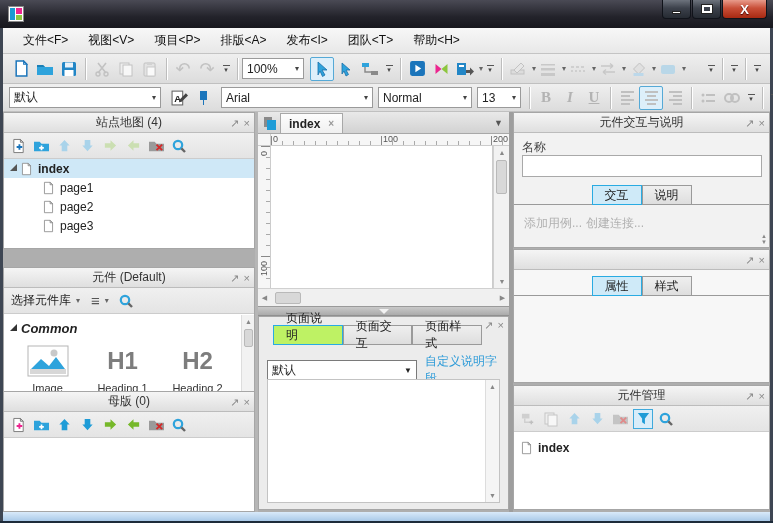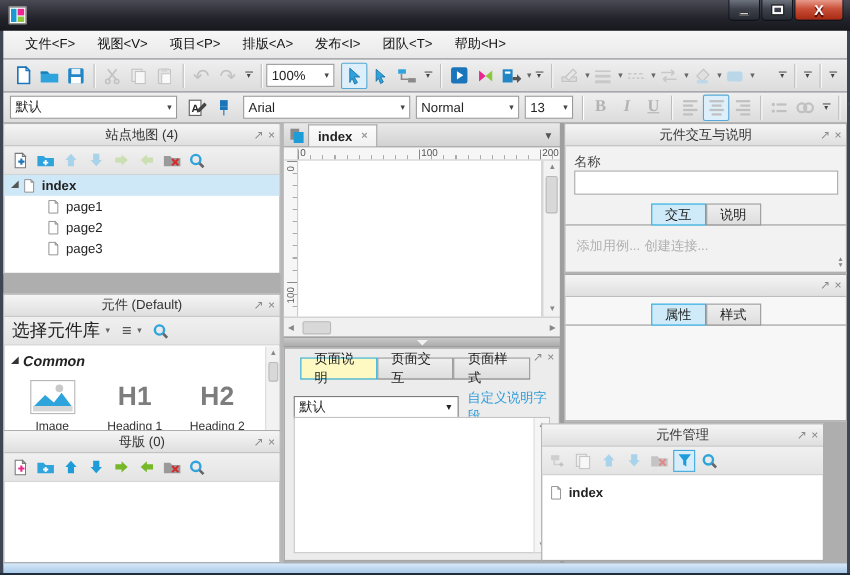--- a/index.html
+++ b/index.html
@@ -102,21 +102,21 @@
   .hthumb{height:12px;background:#d8d8d8;border:1px solid #b9b9b9;border-radius:2px;}
   .split-h{position:absolute;background:linear-gradient(#c9c9c9,#ababab);border-top:1px solid #9a9a9a;border-bottom:1px solid #909090;}
   .split-h .grip{position:absolute;left:50%;top:2px;transform:translateX(-50%);width:0;height:0;
     border-left:5px solid transparent;border-right:5px solid transparent;border-top:5px solid #f2f2f2;}
   .split-v{position:absolute;background:#b6b6b6;}
 
   
   .btabs{display:flex;justify-content:center;border-bottom:1px solid #9a9a9a;position:relative;}
   .btab{height:20px;display:flex;align-items:center;padding:0 12px;font-size:12px;color:#222;
     background:linear-gradient(#efefef,#dedede);border:1px solid #9a9a9a;margin-bottom:-1px;}
-  .btab.on{background:#fef9c3;border:1px solid #29abe2;font-weight:normal;}
+  .btab.on{background:#bef264;border:1px solid #29abe2;font-weight:normal;align-items:flex-end;}
 
   .link{color:#2d9bd8;font-size:12px;}
   .dim{color:#b0b0b0;font-size:12px;}
   .textarea{position:absolute;background:#fff;border:1px solid #c3c3c3;}
   .namelabel{font-size:12px;color:#444;}
   .nameinput{position:absolute;height:22px;background:#fff;border:1px solid #a9a9a9;}
   svg{display:block;}
 </style>
 </head>
 <body>
@@ -499,21 +499,21 @@
 
     <div class="panel" style="left:0;top:139px;width:252px;height:138px;margin-top:16px;">
       <div class="phead">
         <span class="ptitle">元件 (Default)</span>
         <span class="pops">
           <span class="pico">↗</span>
           <span class="pico">×</span>
         </span>
       </div>
       <div class="ptool">
-        <span style="font-size:16px;color:#222;margin-left:3px;">选择元件库</span>
+        <span style="font-size:12px;color:#222;margin-left:3px;">选择元件库</span>
         <span class="caret">▾</span>
         <span style="font-size:15px;color:#555;margin-left:8px;">≡</span>
         <span class="caret">▾</span>
         <div class="ti" style="margin-left:4px;">
           <svg width="16" height="16" viewBox="0 0 16 16">
               <circle cx="7" cy="7" r="4.2" fill="none" stroke="#2ea3dc" stroke-width="2.2"></circle>
               <path d="M10.4 10.4L14 14" stroke="#666" stroke-width="2.4"></path>
             </svg>
         </div>
       </div>
@@ -723,21 +723,21 @@
       <div class="btabs" style="margin-top:6px;">
         <div class="btab" style="background:#cfeaf8;border-color:#29abe2;">
             <span>属性</span>
           </div>
         <div class="btab">
             <span>样式</span>
           </div>
       </div>
     </div>
 
-    <div class="panel" style="left:489px;top:273px;width:257px;height:125px;">
+    <div class="panel" style="left:510px;top:273px;width:257px;height:125px;">
       <div class="phead">
         <span class="ptitle">元件管理</span>
         <span class="pops">
           <span class="pico">↗</span>
           <span class="pico">×</span>
         </span>
       </div>
       <div class="ptool">
         <div class="ti">
           <svg width="17" height="15" viewBox="0 0 18 16">

